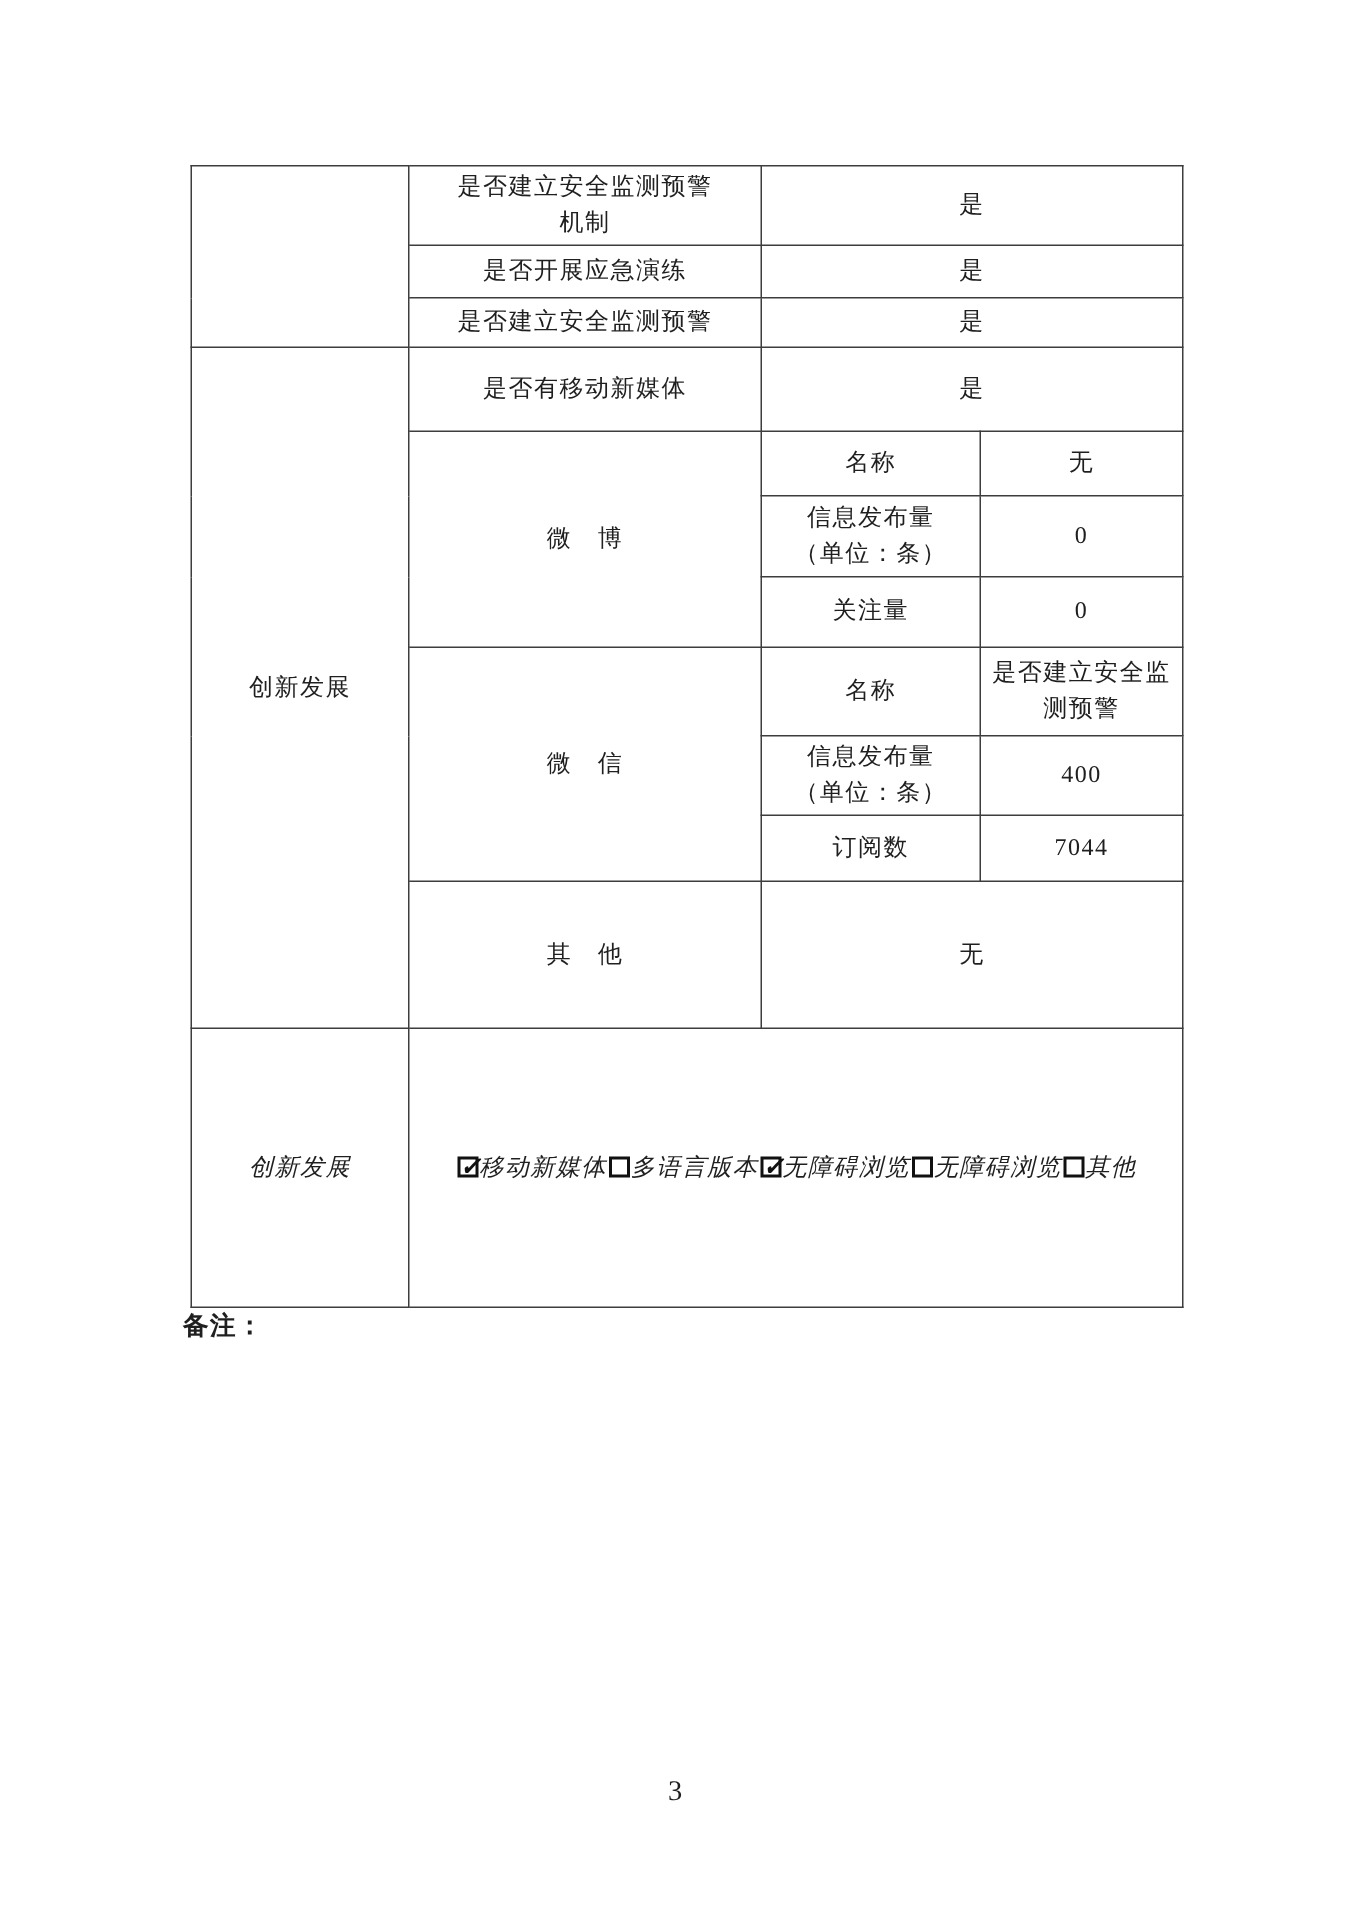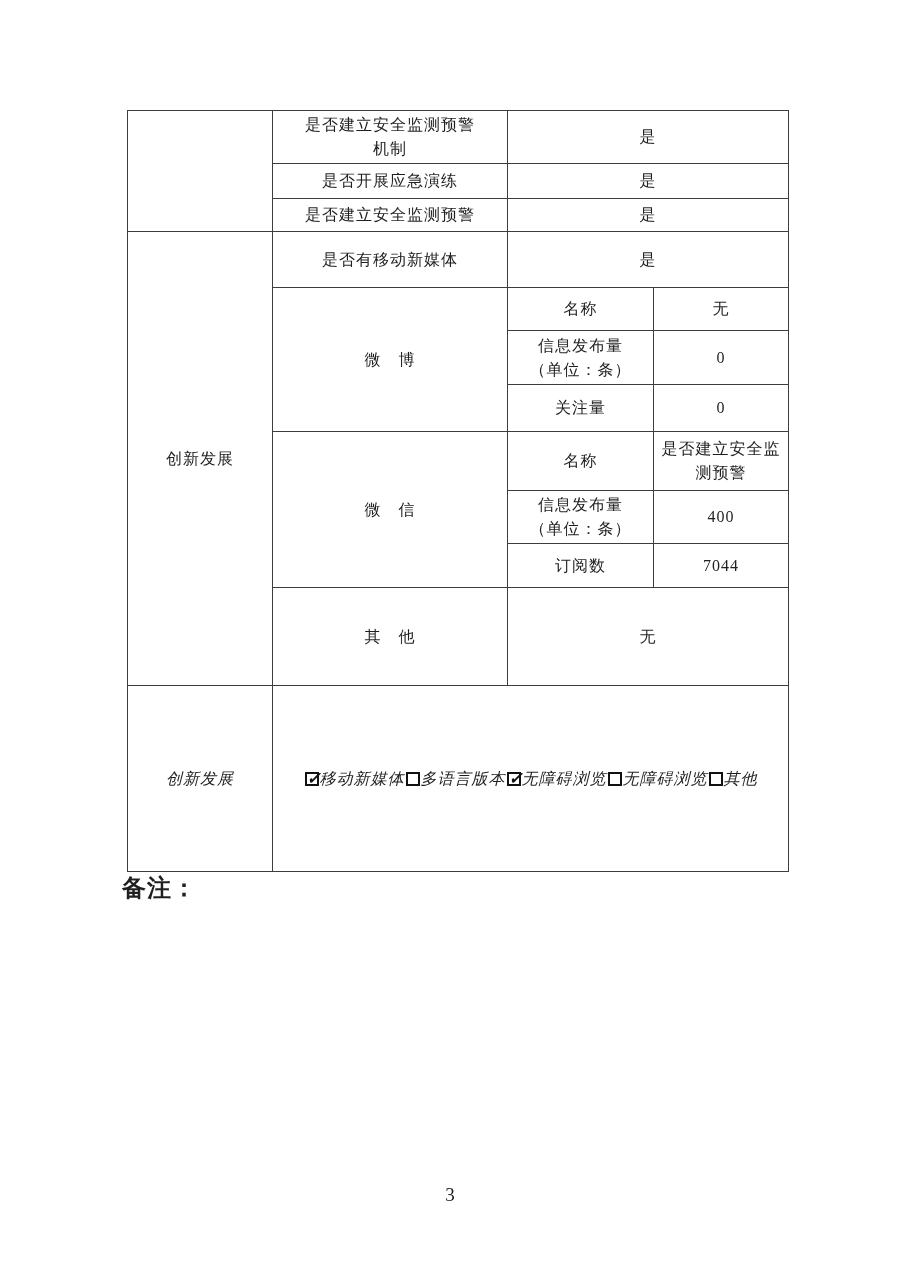--- a/index.html
+++ b/index.html
@@ -65,21 +65,21 @@
     font-size: 17px;
     font-weight: bold;
     color: #111;
     line-height: 20px;
     text-align: center;
   }
   .notes {
     position: absolute;
     left: 122px;
     top: 872px;
-    font-size: 24px;
+    font-size: 17px;
     font-weight: bold;
     letter-spacing: 1px;
     text-align: right;
   }
   .page-num {
     position: absolute;
     left: 0;
     top: 1184px;
     width: 900px;
     text-align: center;

